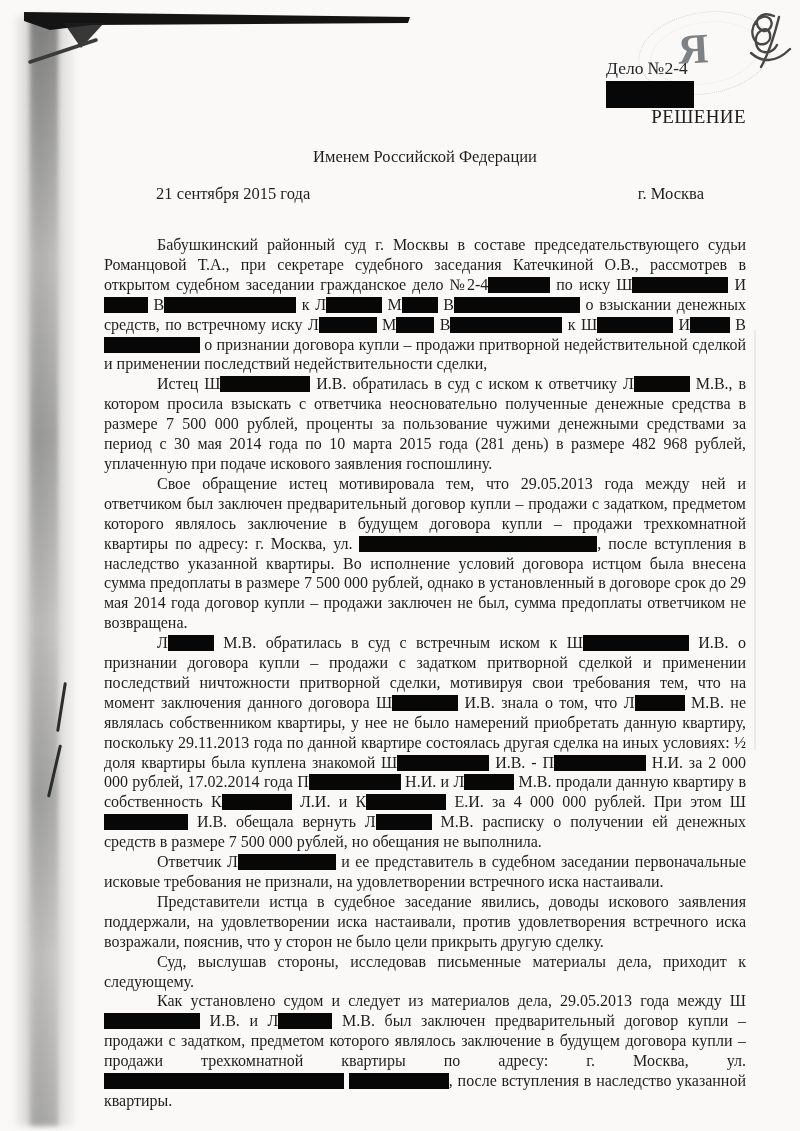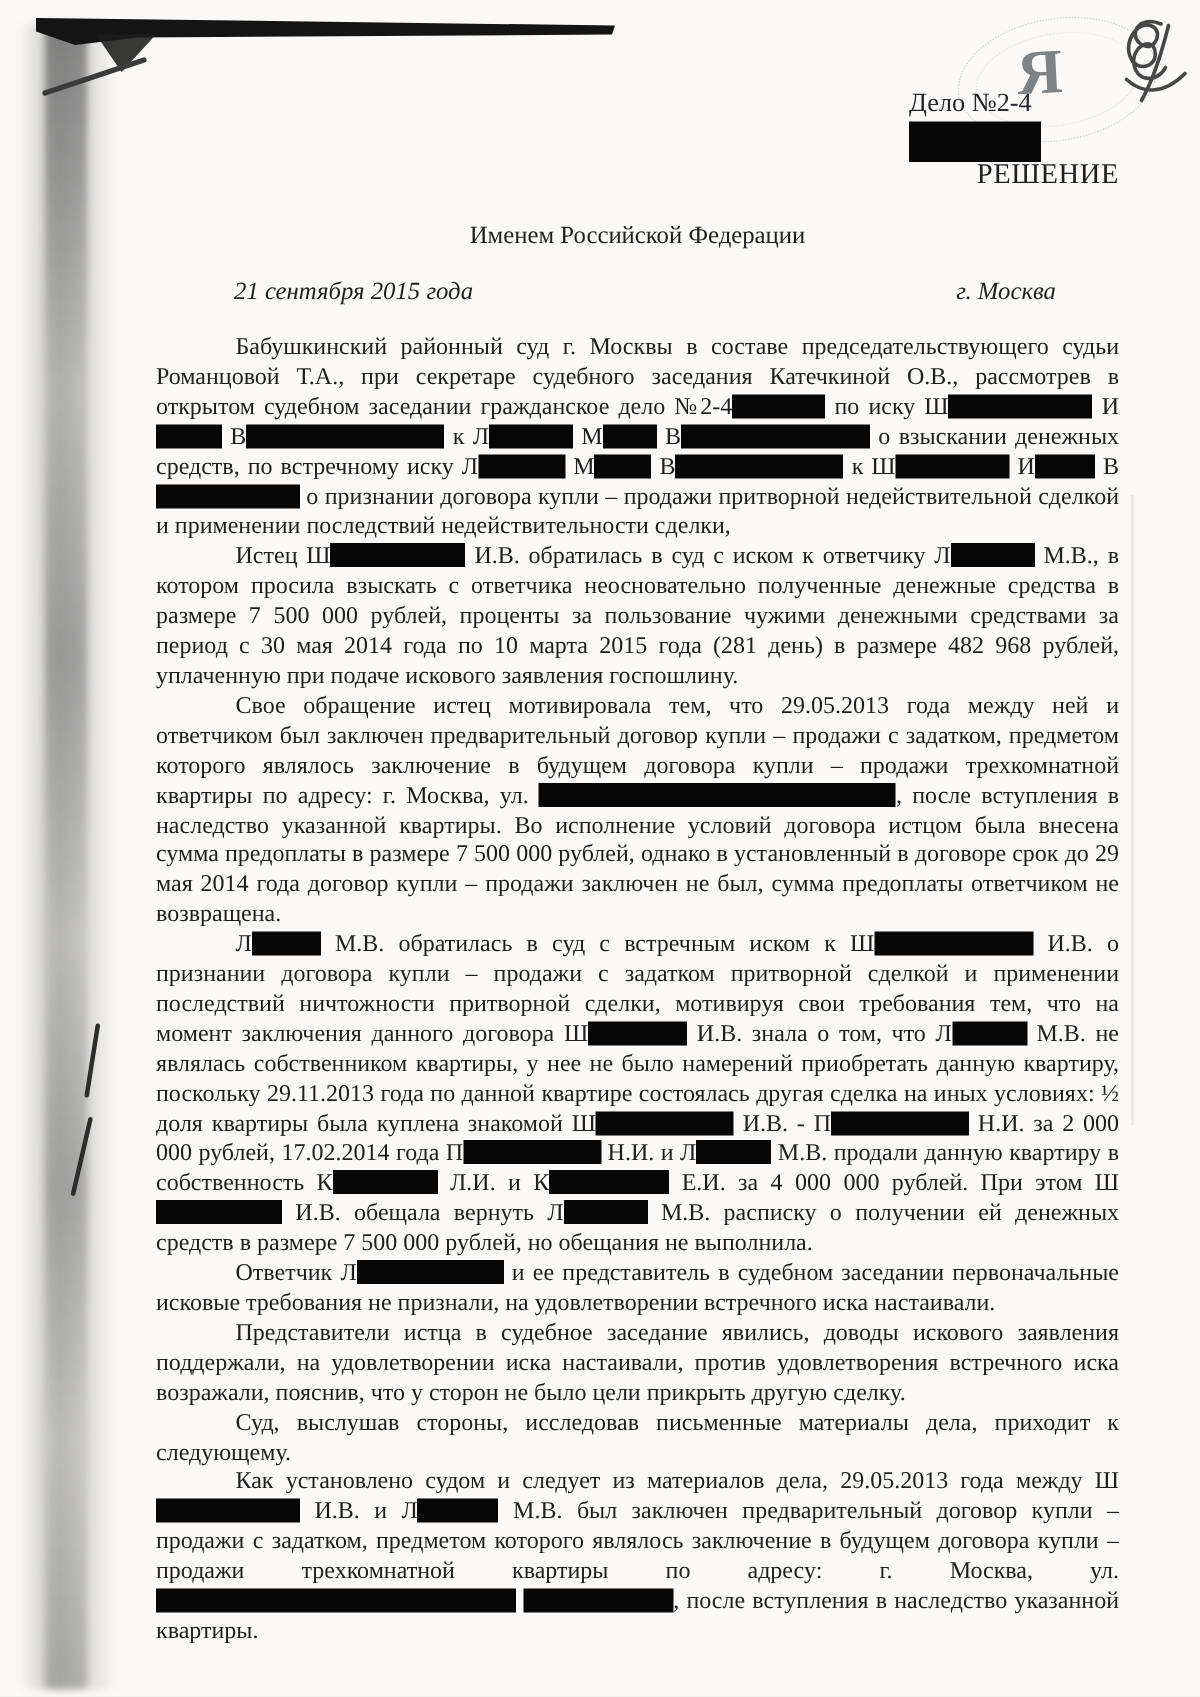--- a/index.html
+++ b/index.html
@@ -53,23 +53,22 @@
   .case-redaction{display:inline-block;width:88px;height:27px;background:var(--redaction,#070707);}
   .signature-svg{position:absolute;left:126px;top:2px;}
   
   .content{position:absolute;left:104px;top:84px;width:642px;}
   .doc-title{text-align:right;font-size:19px;letter-spacing:.4px;line-height:20px;margin-top:23px;}
   .doc-subtitle{text-align:center;font-size:16.5px;line-height:20px;margin-top:20px;}
   .date-row{
     display:flex;justify-content:space-between;
     margin-top:17px;padding-left:52px;padding-right:42px;
     font-size:16.5px;
-    font-style:italic;
   }
-  .doc-body{margin-top:18px;}
+  .doc-body{margin-top:31px;}
   .para{
     margin:0;font-size:16px;line-height:19.9px;
     text-align:justify;text-indent:53px;
   }
   .para.heading{
     text-align:center;text-indent:0;
     margin:10px 0 16px 0;font-size:16.5px;letter-spacing:.6px;
   }
   .redaction{
     display:inline-block;height:16px;background:var(--redaction,#070707);

